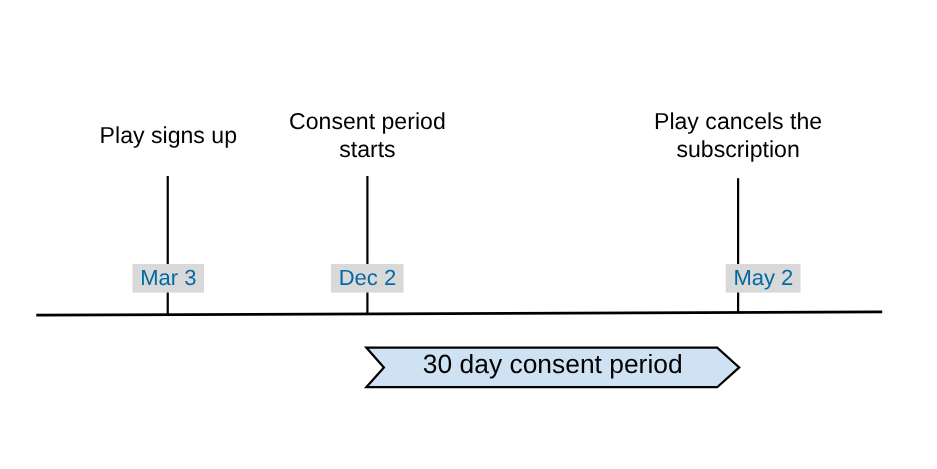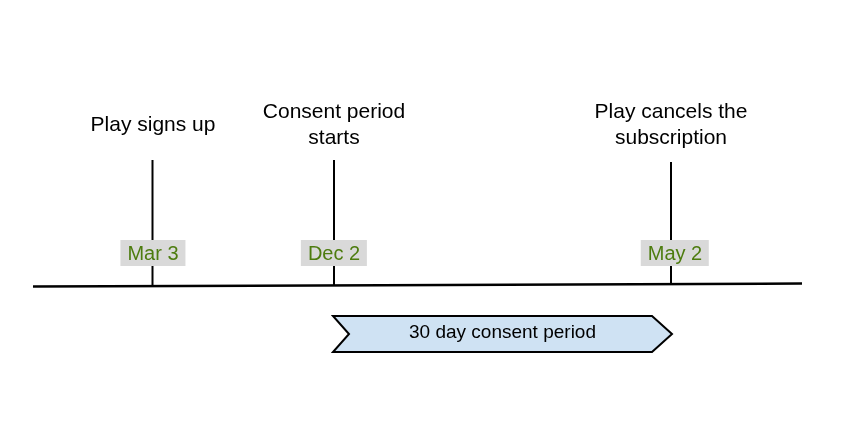--- a/index.html
+++ b/index.html
@@ -39,35 +39,35 @@
   .event-title.t3 { left: 581px; }
   .date-badge {
     position: absolute;
     top: 240px;
     transform: translateX(-50%);
     background: #d9d9d9;
     font-size: 20px;
     line-height: 24px;
     padding: 1px 7px;
     white-space: nowrap;
-    color: #4d7c0f;
+    color: #0369a1;
   }
   .date-badge.d1 { left: 153px; }
   .date-badge.d2 { left: 334px; }
-  .date-badge.d3 { left: 675px; text-align: right; }
+  .date-badge.d3 { left: 694px; text-align: right; }
   .ribbon-label {
     position: absolute;
     left: 333px;
     top: 316px;
     width: 339px;
     height: 31px;
     display: flex;
     align-items: center;
     justify-content: center;
-    font-size: 19px;
+    font-size: 24px;
     white-space: nowrap;
     color: #000000;
   }
 </style>
 </head>
 <body>
 
 <div class="canvas">
 
   <svg class="gfx" width="852" height="426" viewBox="0 0 852 426">

